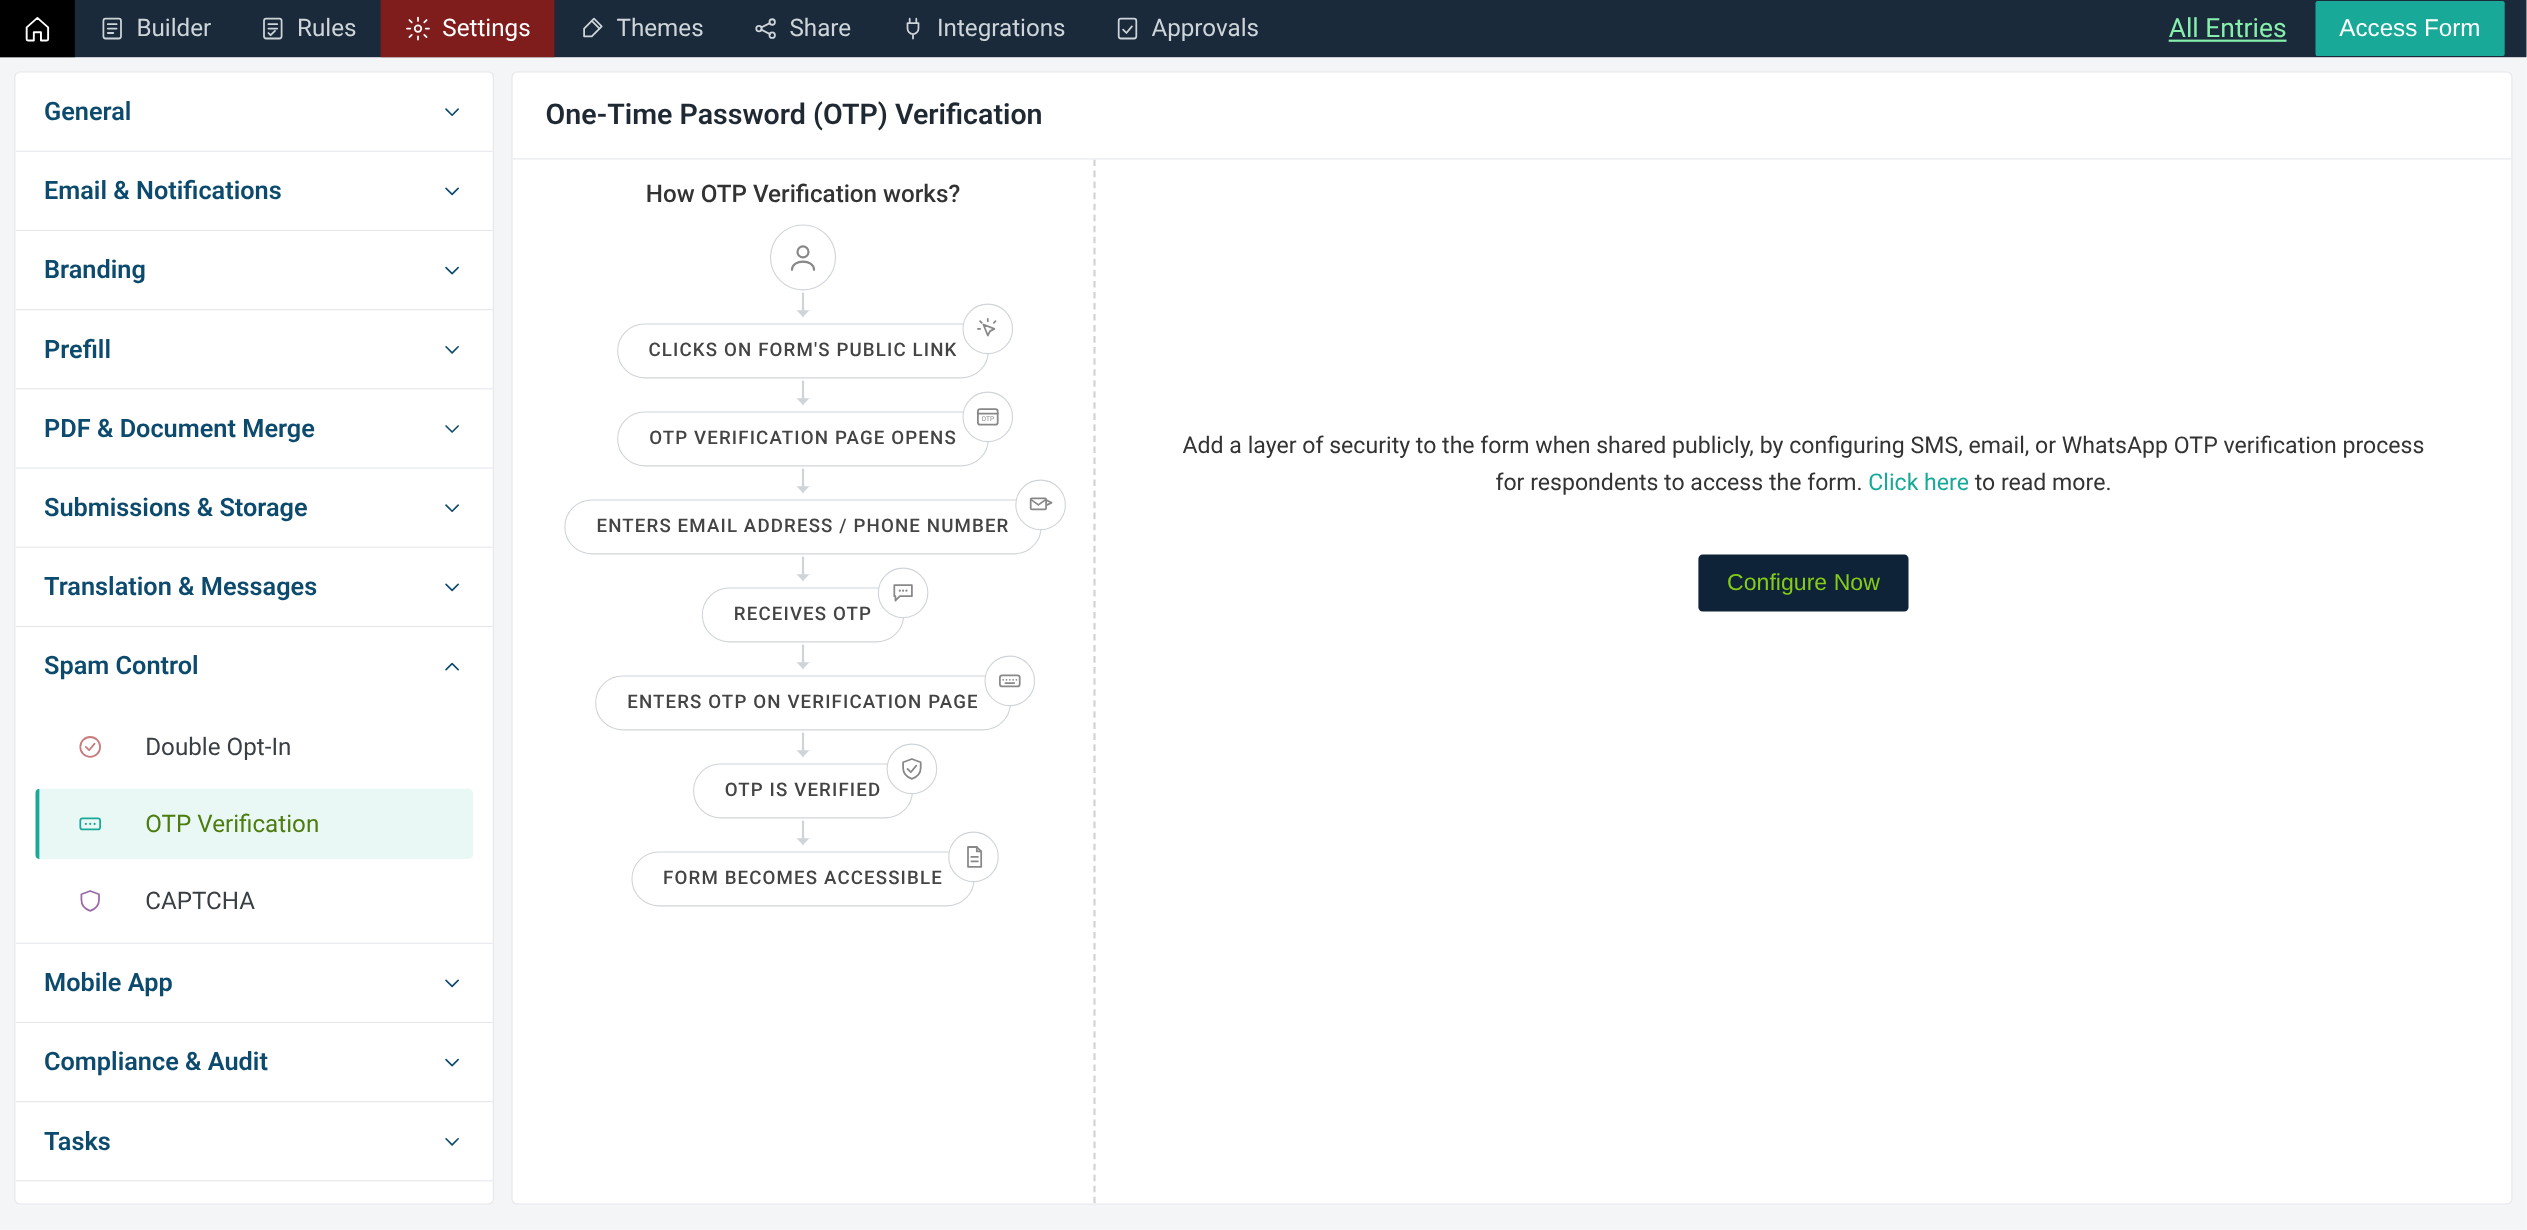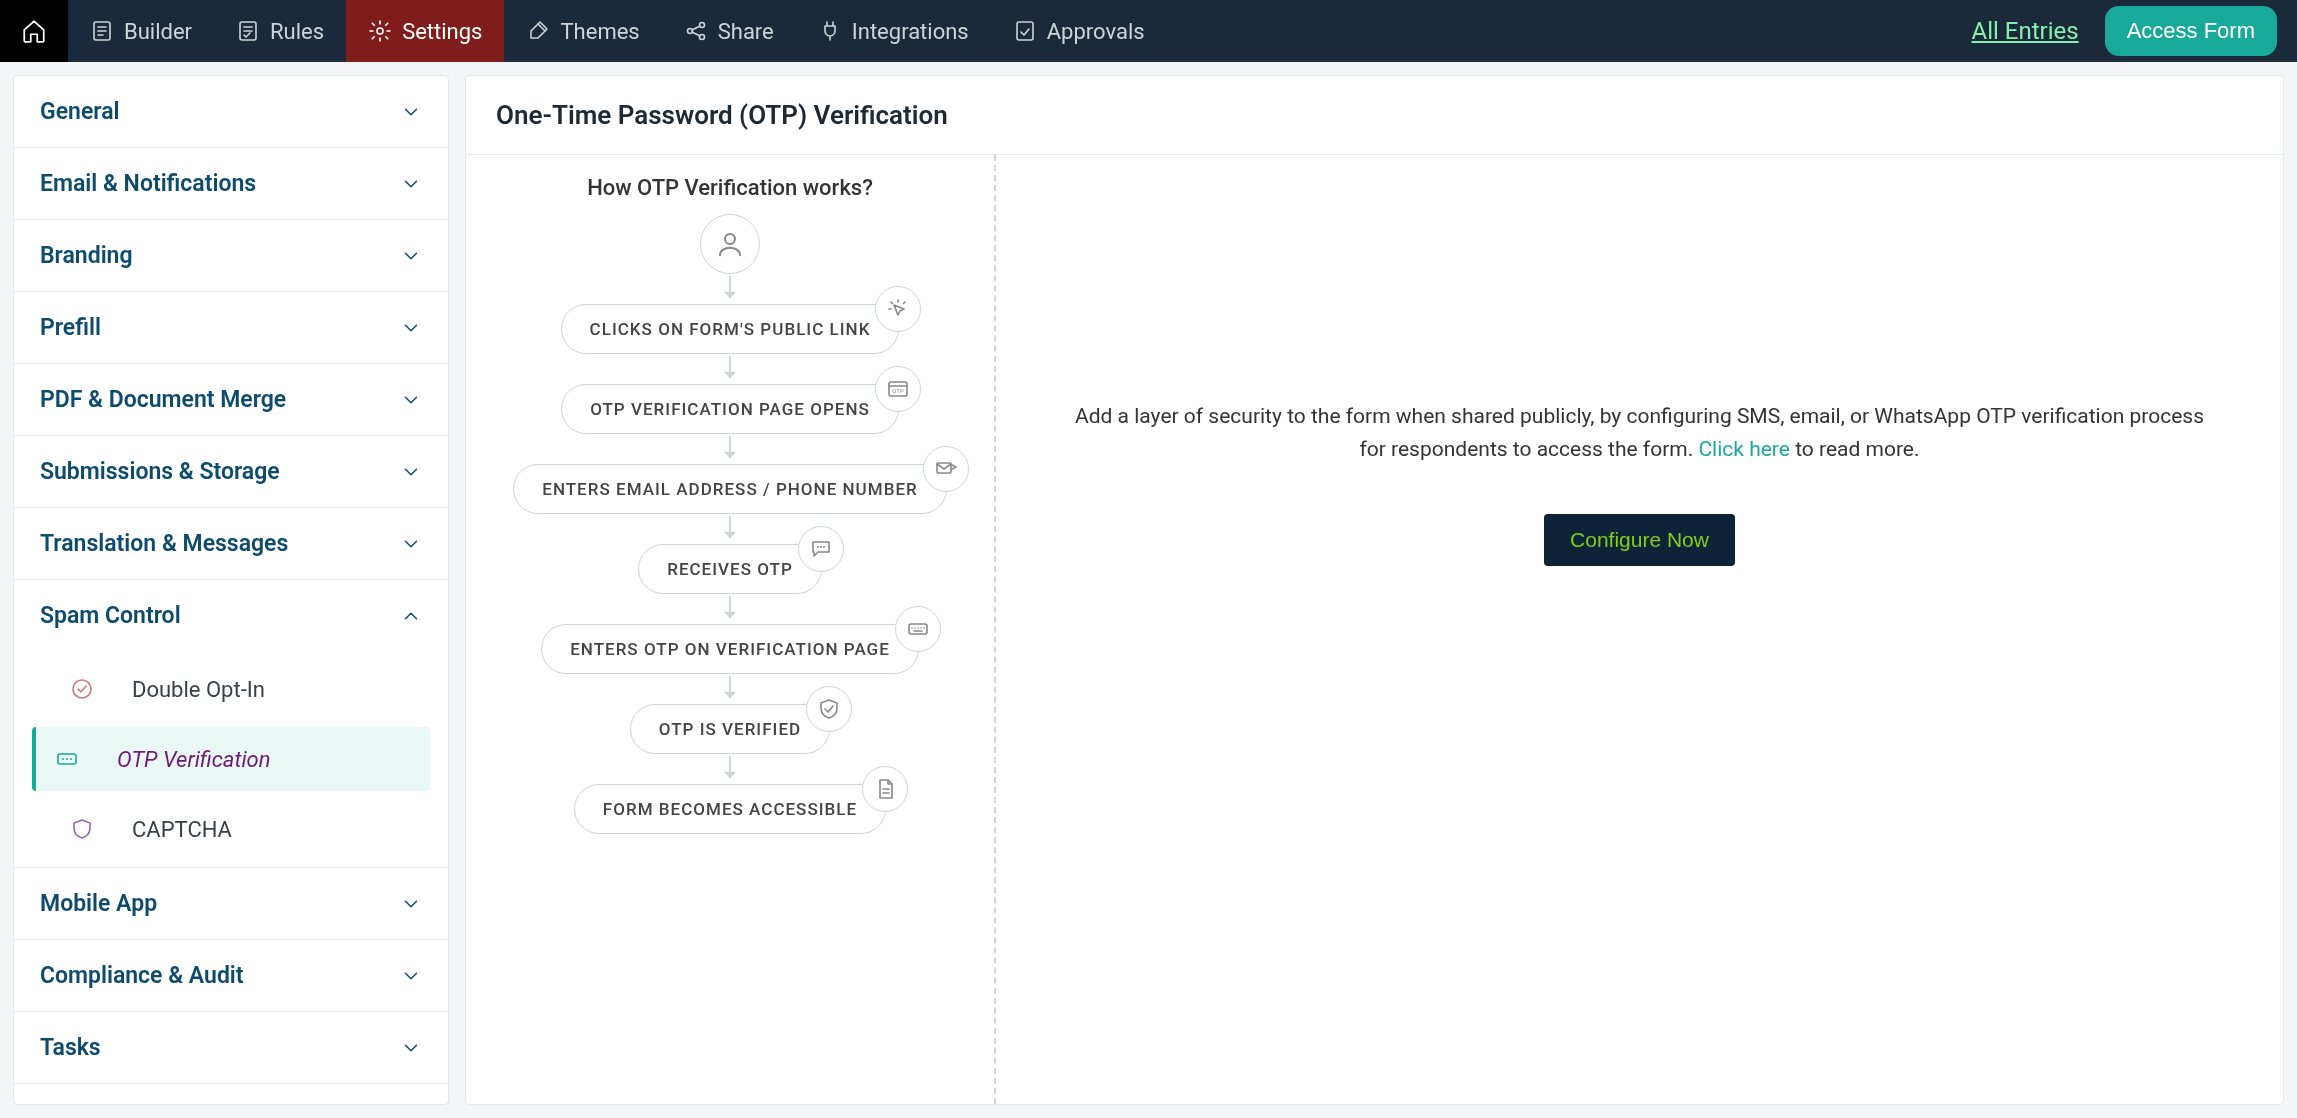--- a/index.html
+++ b/index.html
@@ -7,21 +7,21 @@
     font-family: -apple-system, BlinkMacSystemFont, "Segoe UI", Roboto, Helvetica, Arial, sans-serif;
     background: #f4f5f7;
     color: #222;
     width: 2297px;
     height: 1118px;
     overflow: hidden;
   }
 
   
   .topbar {
-    height: 62px;
+    height: 52px;
     background: #1a2a3a;
     display: flex;
     align-items: stretch;
     color: #cfd8dc;
   }
   .home-btn {
     width: 68px;
     background: #000;
     display:flex; align-items:center; justify-content:center;
     cursor:pointer;
@@ -34,21 +34,21 @@
     color:#cdd5da;
     cursor:pointer;
     white-space:nowrap;
   }
   .nav-tab.active { background:#7f1d1d; color:#fff;justify-content:flex-end; }
   .nav-tab svg { width:24px; height:24px; }
   .topbar-spacer { flex:1; }
   .top-right { display:flex; align-items:center; gap:26px; padding-right:20px;}
   .all-entries { color:#86efac; text-decoration:underline; font-size:24px; cursor:pointer;}
   .access-form-btn {
-    background:#18a999; color:#fff; border:none; border-radius:14px;
+    background:#18a999; color:#fff; border:none; border-radius:2px;
     padding:12px 22px; font-size:22px; cursor:pointer;
   }
 
   
   .content { display:flex; height:calc(1118px - 62px); }
   .sidebar {
     width: 434px;
     background:#fff;
     margin:14px 0 14px 14px;
     border-radius:4px;
@@ -66,22 +66,22 @@
   }
   .chev { width:22px; height:22px; }
   .side-sub { padding:6px 0 6px 0;}
   .side-sub-item {
     display:flex; align-items:center; gap:36px;
     padding:18px 26px 18px 50px;
     font-size:22px; color:#3a3f44; cursor:pointer;
     border-left:4px solid transparent;
   }
   .side-sub-item.active {
-    background:#e9f8f5; color:#701a75; border-left-color:#18a999;
-    margin:6px 18px; border-radius:4px; padding-left:17px;font-style:italic;
+    background:#e9f8f5; color:#4d7c0f; border-left-color:#18a999;
+    margin:6px 18px; border-radius:4px; padding-left:32px;
   }
   .side-sub-item.active .sub-icon { color:#18a999; }
   .sub-icon { width:28px; height:28px; color:#666; flex:0 0 28px; display:flex; align-items:center; justify-content:center; }
 
   
   .main {
     flex:1;
     margin:14px 14px 14px 18px;
     background:#fff;
     border-radius:4px;

